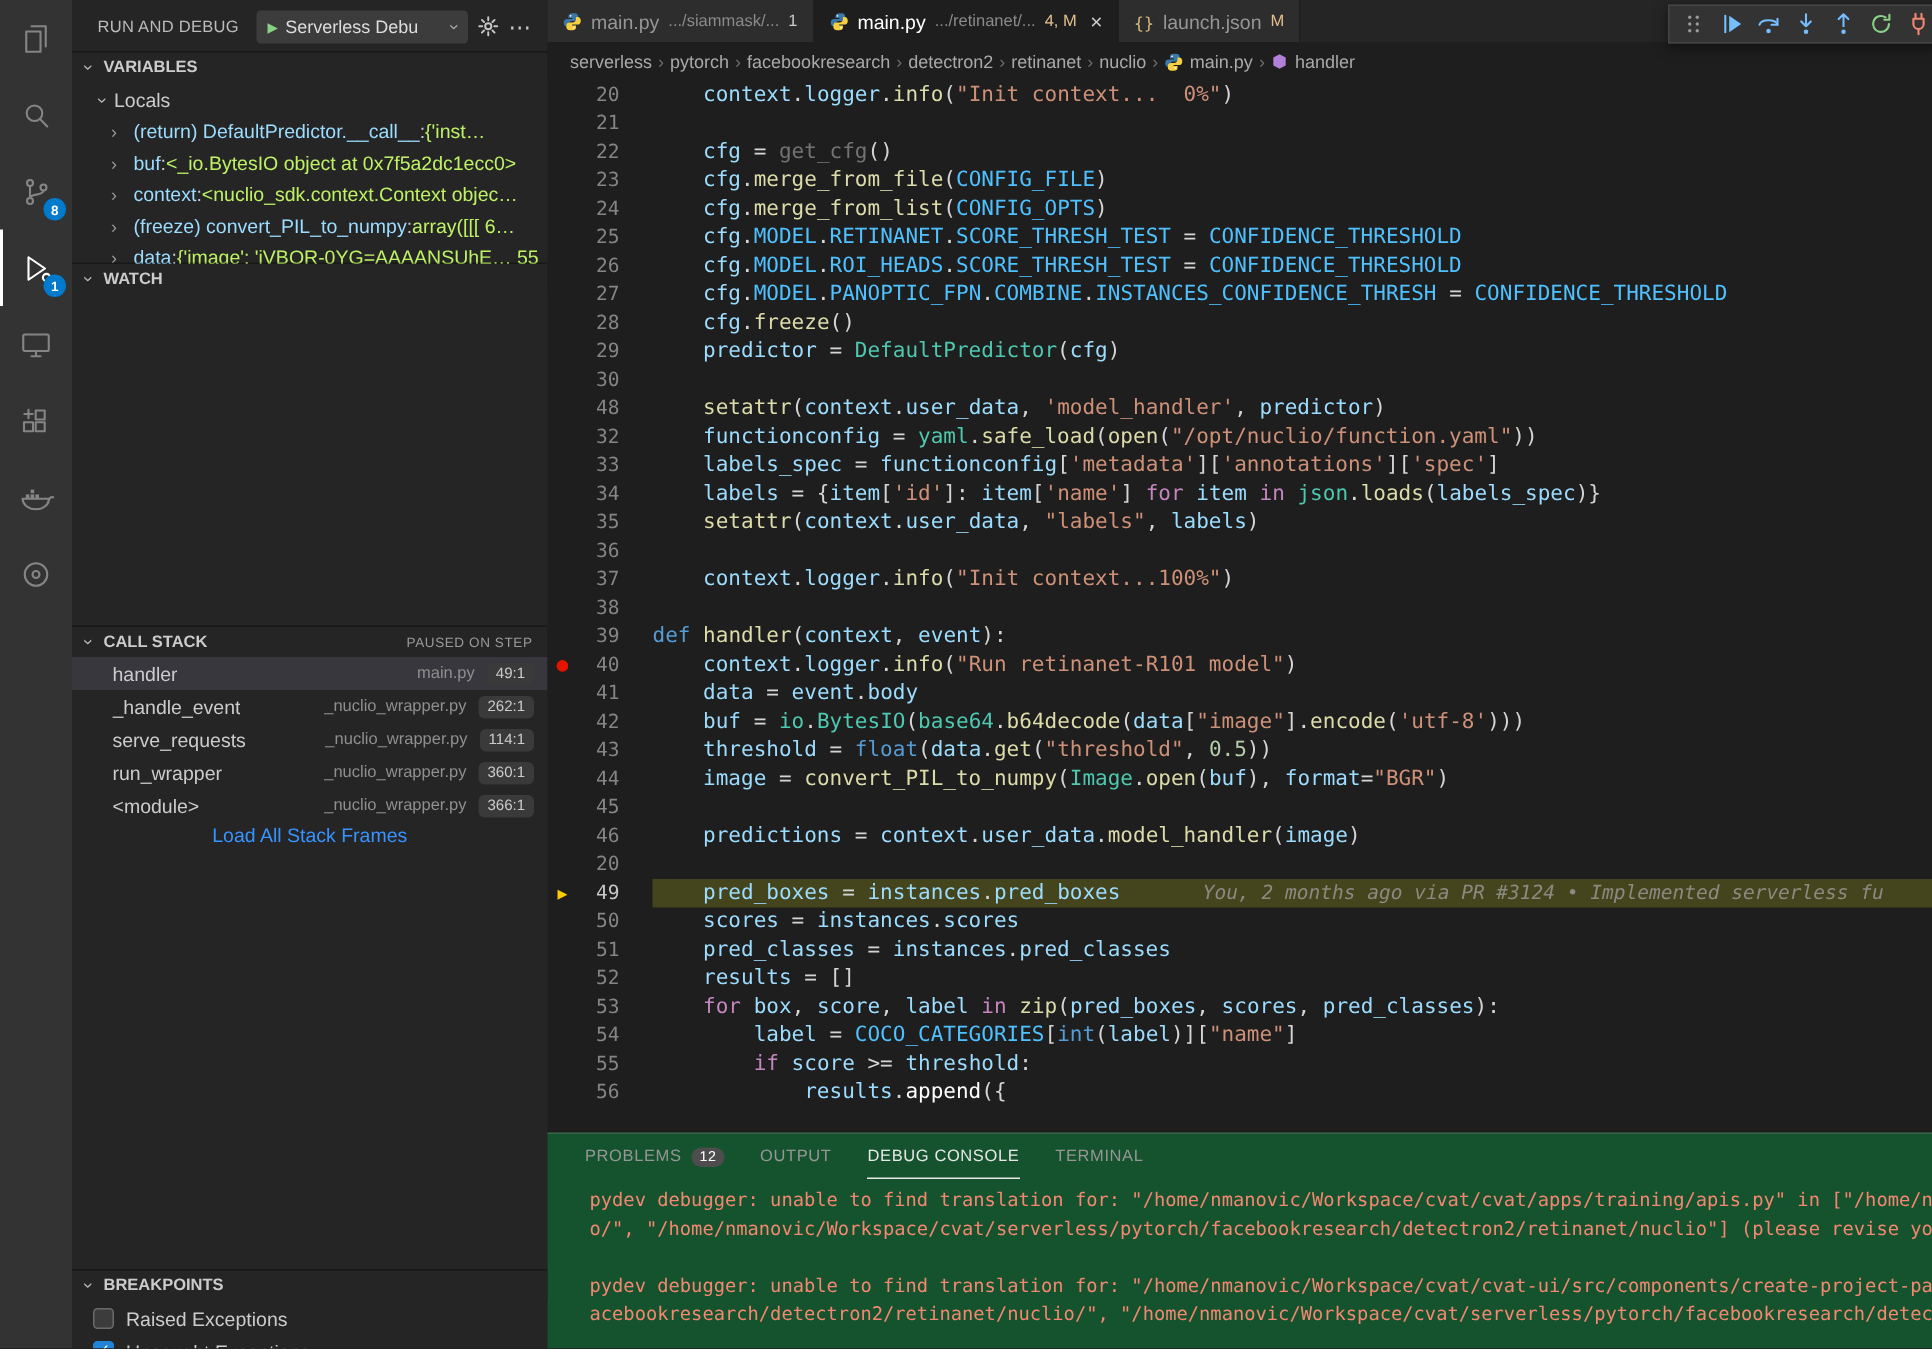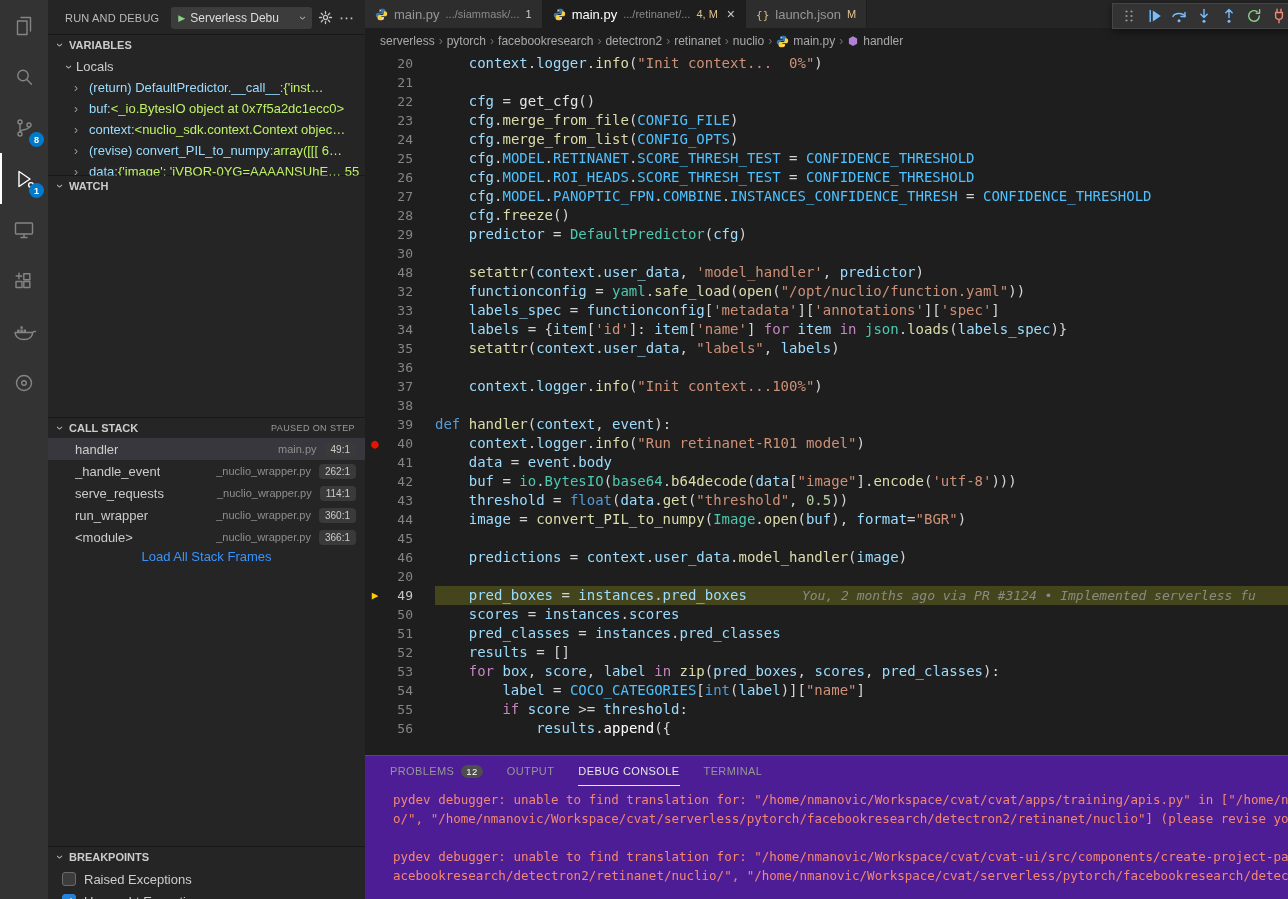--- a/index.html
+++ b/index.html
@@ -79,21 +79,21 @@
   .glyph{width:20px;text-align:center;font-size:11px;line-height:19px}
   .glyph.bp{color:#e51400;font-size:13px}
   .glyph.cur{color:#ffcc00;font-size:11px}
   .lnum{flex:1;text-align:right;color:#858585;padding-right:22px;font-size:13px}
   .cl.current .lnum{color:#c6c6c6}
   .cbody{flex:1;white-space:pre;overflow:hidden}
   .cl.current .cbody{background:#45451d}
   .blame{color:#8a8a82;font-style:italic;margin-left:55px;font-size:13px}
 
   
-  #panel{position:absolute;top:755px;left:0;width:923px;height:144px;background:#4c1d95;
+  #panel{position:absolute;top:755px;left:0;width:923px;height:144px;background:#14532d;
     border-top:1px solid rgba(128,128,128,.35)}
   #paneltabs{height:30px;display:flex;align-items:center;padding-left:25px;gap:24px}
   .ptab{font-size:11px;color:#969696;letter-spacing:.4px;display:flex;gap:7px;align-items:center;
     height:100%;cursor:pointer}
   .ptab.active{color:#e7e7e7;box-shadow:inset 0 -1px 0 #e7e7e7}
   .pbadge{background:#4d4d4d;color:#ffffff;border-radius:8px;font-size:9.5px;padding:1px 5px}
   #console{padding:6px 0 0 28px;font-family:"DejaVu Sans Mono","Liberation Mono",monospace;
     font-size:12.5px;color:#f48771;overflow:hidden}
   .con-line{height:19px;white-space:pre;overflow:hidden}
   .con-gap{height:19px}
@@ -223,21 +223,21 @@
           <span class="vval">&lt;_io.BytesIO object at 0x7f5a2dc1ecc0&gt;</span>
         </div>
         <div class="vrow">
           <span class="chev">›</span>
           <span class="vname">context</span>
           <span class="vsep">: </span>
           <span class="vval">&lt;nuclio_sdk.context.Context objec…</span>
         </div>
         <div class="vrow">
           <span class="chev">›</span>
-          <span class="vname">(revise) convert_PIL_to_numpy</span>
+          <span class="vname">(freeze) convert_PIL_to_numpy</span>
           <span class="vsep">: </span>
           <span class="vval">array([[[ 6…</span>
         </div>
         <div class="vrow">
           <span class="chev">›</span>
           <span class="vname">data</span>
           <span class="vsep">: </span>
           <span class="vval">{'image': 'iVBOR-0YG=AAAANSUhE…  55</span>
         </div>
       </div>
@@ -455,21 +455,21 @@
             <span class="glyph"></span>
             <span class="lnum">21</span>
           </div>
           <div class="cbody"></div>
         </div>
         <div class="cl">
           <div class="gut">
             <span class="glyph"></span>
             <span class="lnum">22</span>
           </div>
-          <div class="cbody"><span style="color: rgb(156, 220, 254);">    cfg</span><span style="color: rgb(212, 212, 212);"> = </span><span style="color: #e5e5e5;">get_cfg</span><span style="color: rgb(212, 212, 212);">()</span></div>
+          <div class="cbody"><span style="color: rgb(156, 220, 254);">    cfg</span><span style="color: rgb(212, 212, 212);"> = </span><span style="color: #737373;">get_cfg</span><span style="color: rgb(212, 212, 212);">()</span></div>
         </div>
         <div class="cl">
           <div class="gut">
             <span class="glyph"></span>
             <span class="lnum">23</span>
           </div>
           <div class="cbody"><span style="color: rgb(156, 220, 254);">    cfg</span><span style="color: rgb(212, 212, 212);">.</span><span style="color: rgb(220, 220, 170);">merge_from_file</span><span style="color: rgb(212, 212, 212);">(</span><span style="color: rgb(79, 193, 255);">CONFIG_FILE</span><span style="color: rgb(212, 212, 212);">)</span></div>
         </div>
         <div class="cl">
           <div class="gut">

